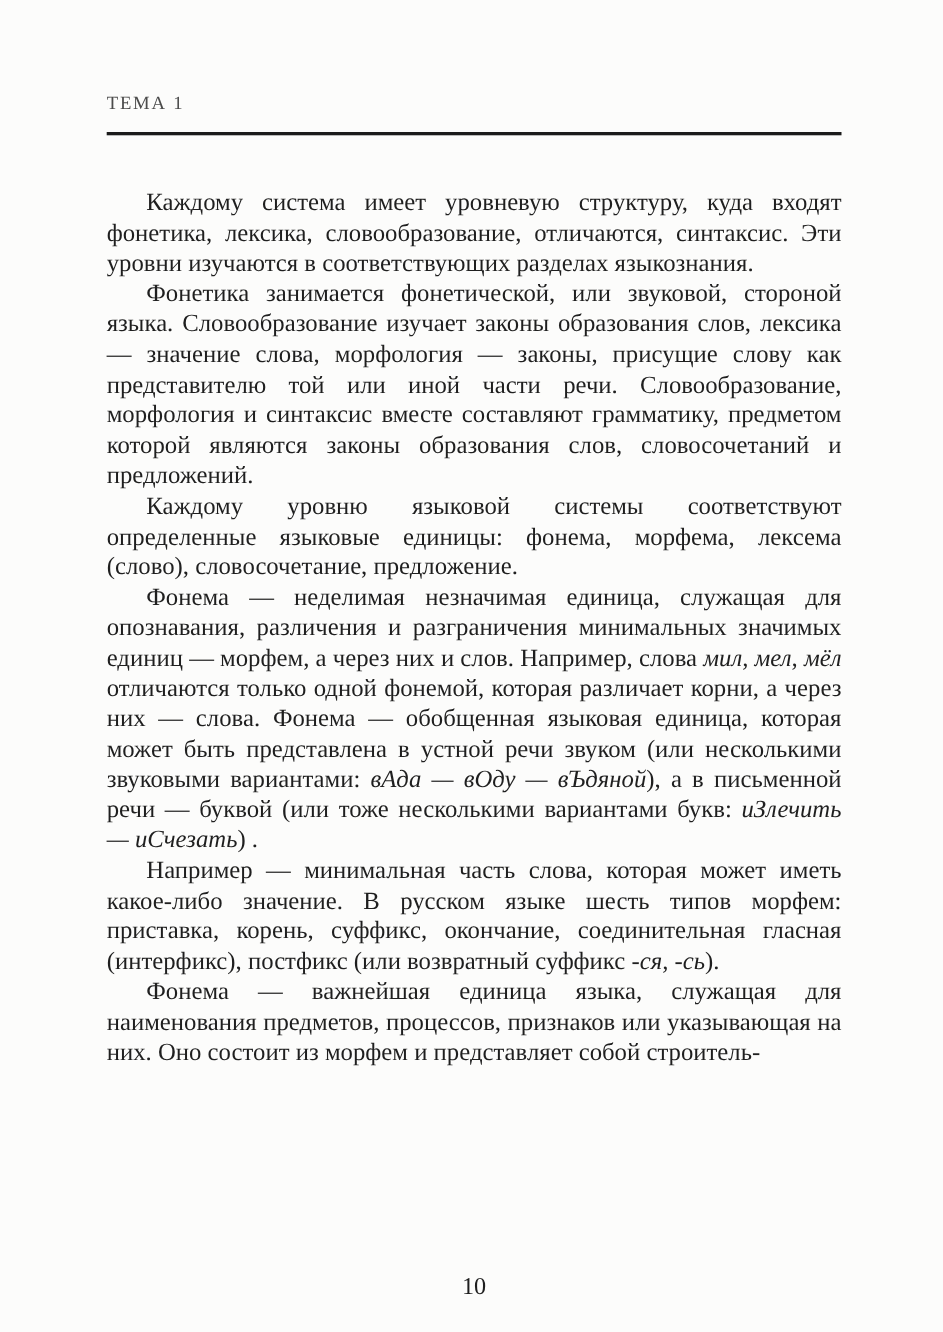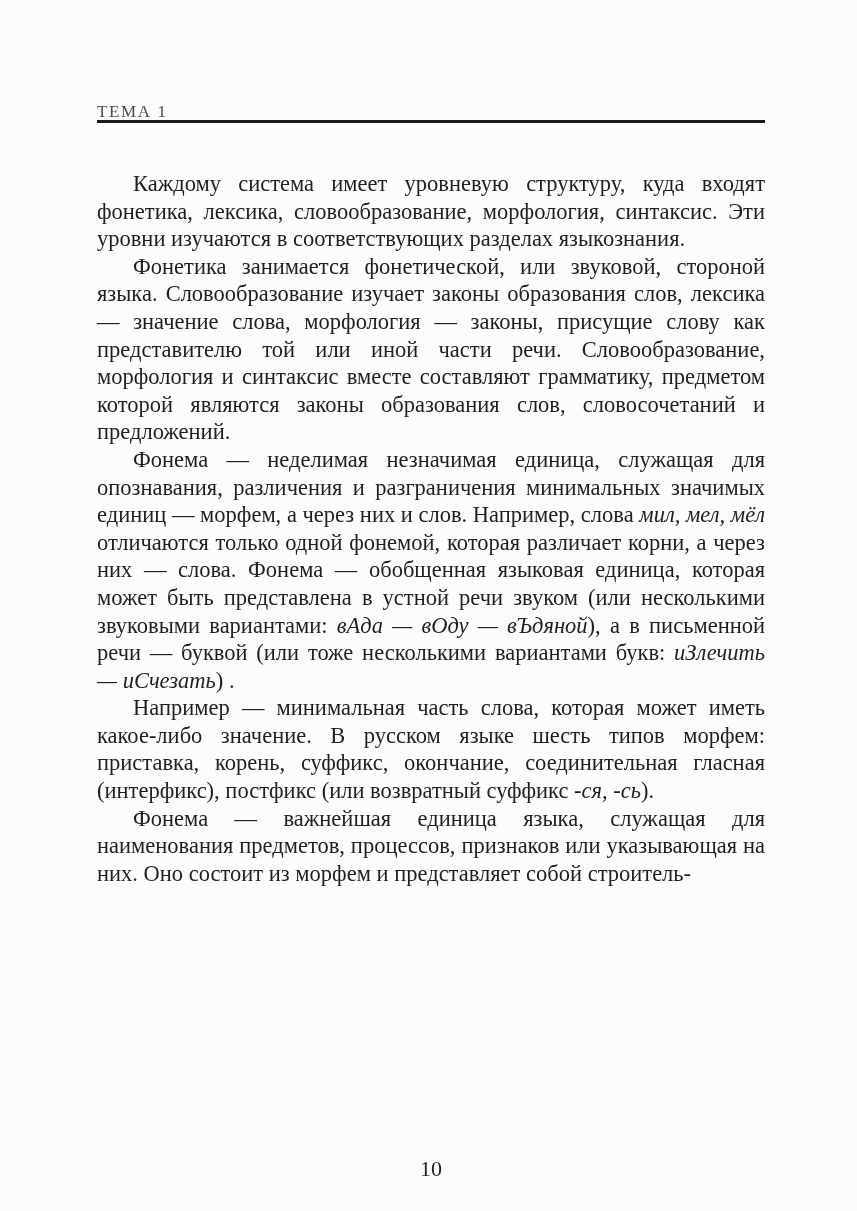--- a/index.html
+++ b/index.html
@@ -15,21 +15,20 @@
     position:relative;
     font-family:"Liberation Serif","DejaVu Serif",serif;
     overflow:hidden;
   }
   .running-head{
     position:absolute;
     top:84px;left:97px;width:668px;
     font-size:17px;
     letter-spacing:1.6px;
     color:var(--header);
-    margin-top:18px;
   }
   .head-rule{
     position:absolute;
     top:120px;left:97px;width:668px;
     height:3px;
     background:var(--rule);
   }
   .text-block{
     position:absolute;
     top:140px;left:97px;width:668px;
@@ -52,20 +51,21 @@
   }
 </style>
 </head>
 <body>
 
 <div class="running-head">ТЕМА 1</div>
 
 <div class="head-rule"></div>
 
 <section class="text-block">
-    <p class="para indent gap"><span>Каждому система имеет </span><span class="b">уровневую структуру</span><span>, куда входят фонетика, лексика, словообразование, морфология, синтаксис. Эти уровни изучаются в соответствующих разделах языкознания.</span></p>
+    <p class="para indent gap"><span>Каждому система имеет </span><span class="b">уровневую структуру</span><span>, куда входят фонетика, лексика, словообразование, отличаются, синтаксис. Эти уровни изучаются в соответствующих разделах языкознания.</span></p>
     <p class="para indent"><span class="b">Фонетика</span><span> занимается фонетической, или звуковой, стороной языка. Словообразование изучает законы образования слов, лексика — значение слова, морфология — законы, присущие слову как представителю той или иной части речи. Словообразование, морфология и синтаксис вместе составляют грамматику, предметом которой являются законы образования слов, словосочетаний и предложений.</span></p>
+    <p class="para indent"><span>Каждому уровню языковой системы соответствуют определенные языковые единицы: фонема, морфема, лексема (слово), словосочетание, предложение.</span></p>
     <p class="para indent"><span class="b">Фонема</span><span> — неделимая незначимая единица, служащая для опознавания, различения и разграничения минимальных значимых единиц — морфем, а через них и слов. Например, слова </span><span class="i">мил, мел, мёл</span><span> отличаются только одной фонемой, которая различает корни, а через них — слова. Фонема — обобщенная языковая единица, которая может быть представлена в устной речи звуком (или несколькими звуковыми вариантами: </span><span class="i">вАда — вОду — вЪдяной</span><span>), а в письменной речи — буквой (или тоже несколькими вариантами букв: </span><span class="i">иЗлечить — иСчезать</span><span>) .</span></p>
     <p class="para indent"><span class="b">Например</span><span> — минимальная часть слова, которая может иметь какое-либо значение. В русском языке шесть типов морфем: приставка, корень, суффикс, окончание, соединительная гласная (интерфикс), постфикс (или возвратный суффикс </span><span class="i">-ся, -сь</span><span>).</span></p>
     <p class="para indent"><span class="b">Фонема</span><span> — важнейшая единица языка, служащая для наименования предметов, процессов, признаков или указывающая на них. Оно состоит из морфем и представляет собой строитель-</span></p>
   </section>
 
 <div class="folio">10</div>
 
 </body></html>

